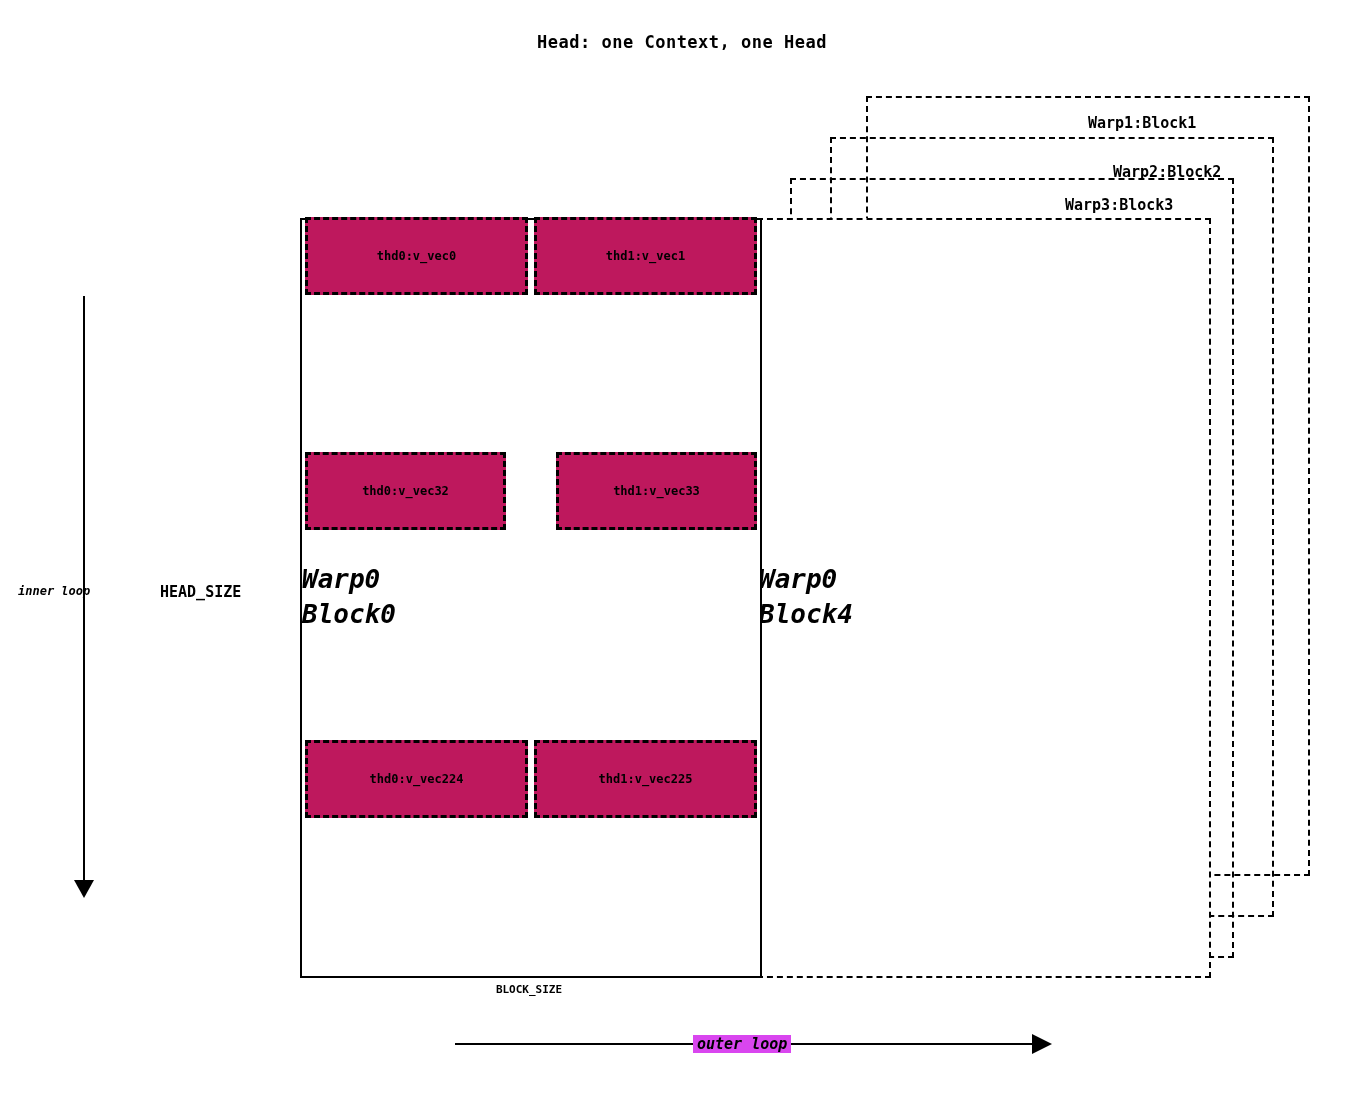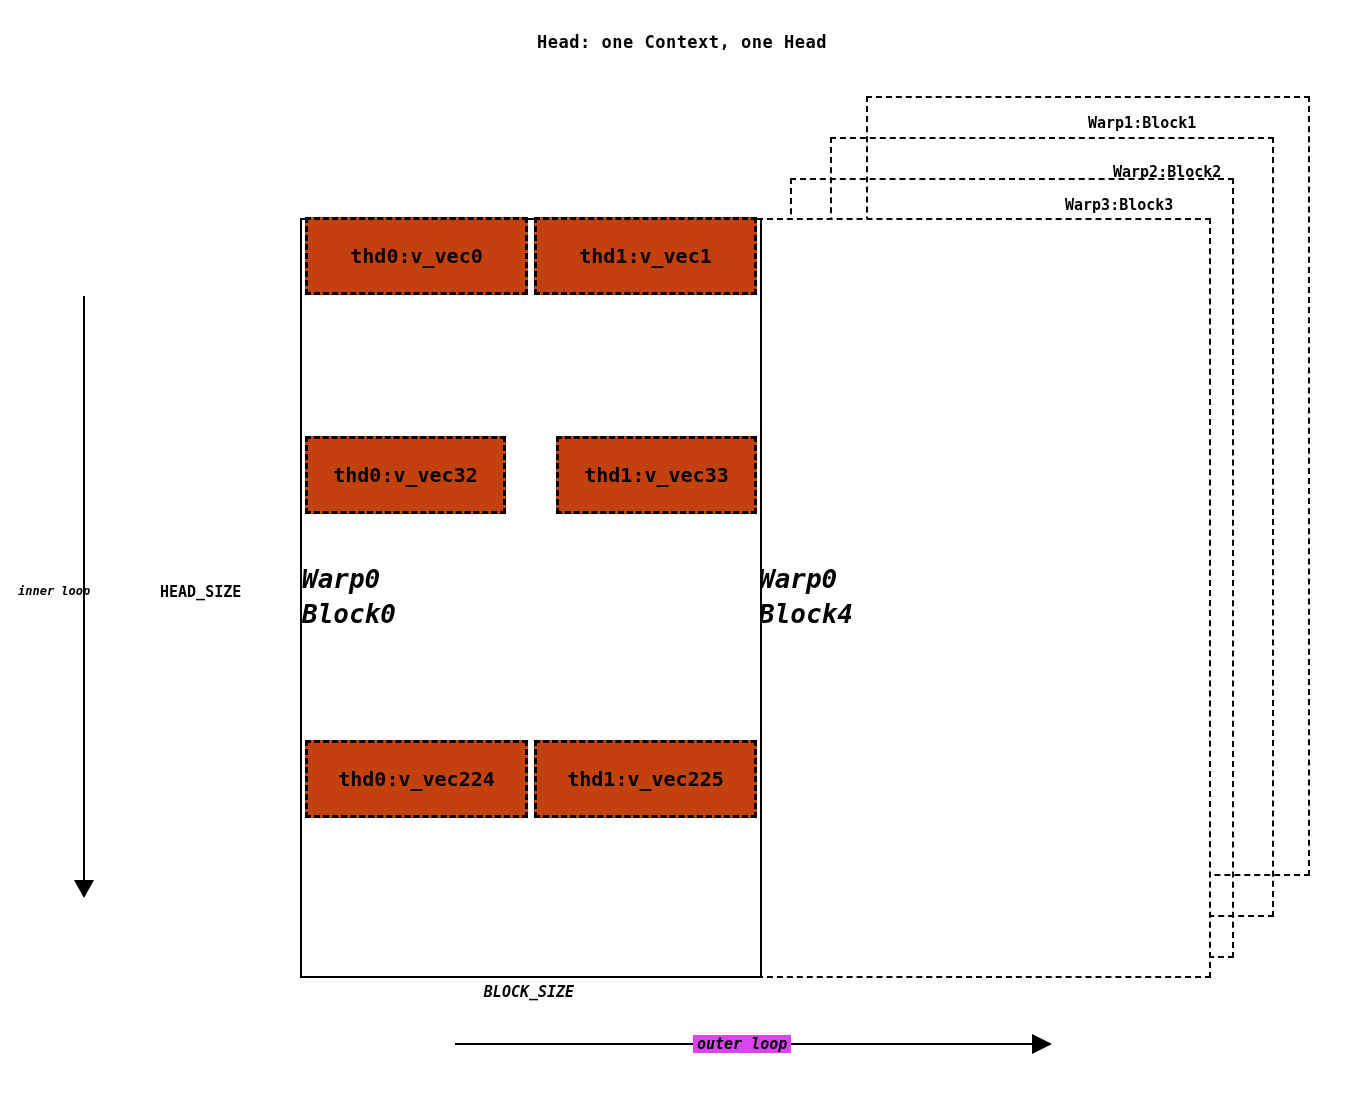--- a/index.html
+++ b/index.html
@@ -79,23 +79,23 @@
     left: 3px;
     width: 452px;
     height: 78px;
   }
   .vec-cell {
     flex: 1 1 50%;
     border: 3px dashed #000000;
     display: flex;
     align-items: center;
     justify-content: center;
-    font-size: 20px;
-    font-weight: bold;
-    background: #c2410c;
+    font-size: 12px;
+    font-weight: bold;
+    background: #be185d;
     box-sizing: border-box;
   }
   .vec-cell + .vec-cell { margin-left: 6px; }
 
   
   #inner-arrow-line {
     left: 83px;
     top: 296px;
     width: 2px;
     height: 590px;
@@ -125,23 +125,22 @@
     font-weight: bold;
     white-space: nowrap;
   }
 
   
   #block-size-label {
     left: 300px;
     top: 983px;
     width: 458px;
     text-align: center;
-    font-size: 15px;
-    font-weight: bold;
-    font-style: italic;
+    font-size: 11px;
+    font-weight: bold;
   }
   #outer-arrow-line {
     left: 455px;
     top: 1043px;
     width: 580px;
     height: 2px;
     background: #000000;
   }
   #outer-arrow-head {
     left: 1032px;
@@ -185,21 +184,21 @@
     </div>
   </div>
 
   <div class="abs" id="block0">
 
     <div class="vec-row" style="top:-3px;">
       <div class="vec-cell">thd0:v_vec0</div>
       <div class="vec-cell">thd1:v_vec1</div>
     </div>
 
-    <div class="vec-row" style="top:216px;gap:44px;">
+    <div class="vec-row" style="top:232px;gap:44px;">
       <div class="vec-cell">thd0:v_vec32</div>
       <div class="vec-cell">thd1:v_vec33</div>
     </div>
 
     <div class="panel-caption" style="top:330px;">
       <div>Warp0</div>
       <div>Block0</div>
     </div>
 
     <div class="vec-row" style="top:520px;">

